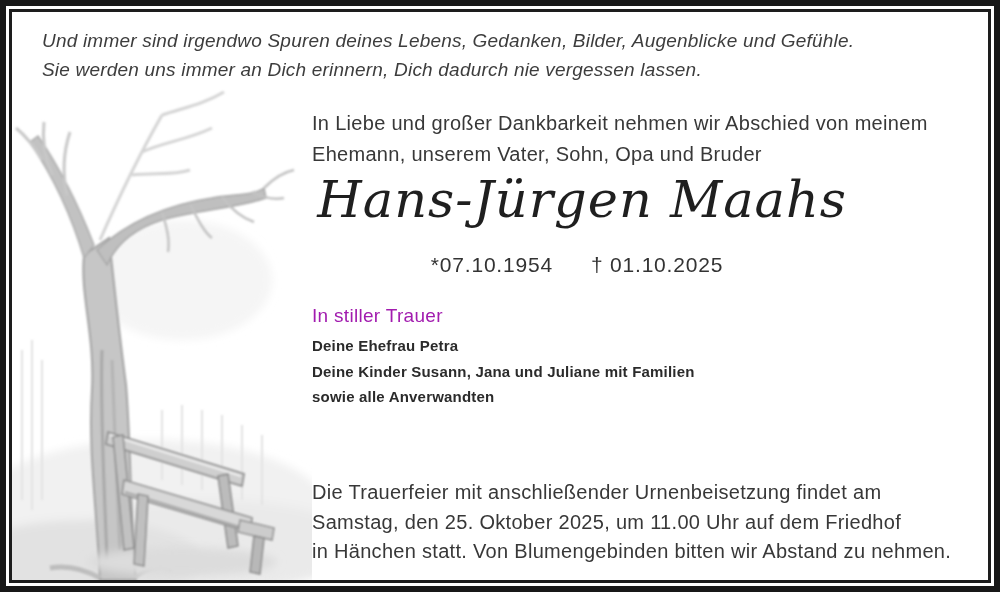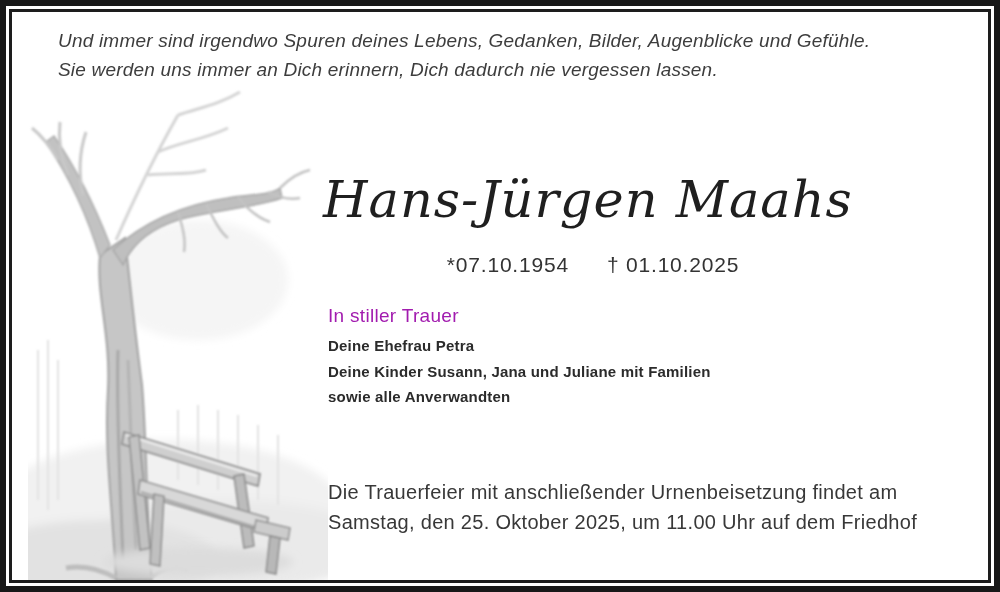--- a/index.html
+++ b/index.html
@@ -18,21 +18,20 @@
     background: #ffffff;
   }
   .frame-inner {
     position: absolute; inset: 3px;
     border: 3px solid #1d1d1d;
     background: #ffffff;
   }
   .content {
     position: absolute; inset: 0;
     color: #2e2e2e;
-    margin-left: 16px;
   }
   .quote {
     position: absolute;
     left: 30px; top: 14px;
     font-style: italic;
     font-size: 19px;
     line-height: 29px;
     color: #3d3d3d;
     letter-spacing: 0.2px;
     white-space: nowrap;
@@ -48,21 +47,21 @@
     font-size: 20px;
     line-height: 31px;
     color: #383838;
     letter-spacing: 0.3px;
     white-space: nowrap;
   }
   .name {
     position: absolute;
     left: 295px; top: 158px;
     width: 540px;
-    text-align: left;
+    text-align: right;
     font-family: "DejaVu Serif", serif;
     font-style: italic;
     font-size: 51px;
     color: #1f1f1f;
     letter-spacing: 1px;
     white-space: nowrap;
   }
   .dates {
     position: absolute;
     left: 295px; top: 241px;
@@ -188,37 +187,42 @@
             <polygon points="112,400 240,438 238,452 110,414" fill="#d8d8d8" stroke="#949494" stroke-width="1.8"></polygon>
             <line x1="113" y1="412" x2="238" y2="450" stroke="#a6a6a6" stroke-width="2"></line>
 
             <polygon points="228,440 262,448 260,460 226,452" fill="#cccccc" stroke="#909090" stroke-width="1.5"></polygon>
             <polygon points="242,456 252,458 248,494 238,492" fill="#b8b8b8" stroke="#8a8a8a" stroke-width="1.5"></polygon>
 
             <polygon points="126,414 136,416 132,486 122,484" fill="#c0c0c0" stroke="#8d8d8d" stroke-width="1.5"></polygon>
           </g>
         </svg>
 
+        <div class="intro">
+          <div>In Liebe und großer Dankbarkeit nehmen wir Abschied von meinem</div>
+          <div>Ehemann, unserem Vater, Sohn, Opa und Bruder</div>
+        </div>
 
         <div class="name">Hans-Jürgen Maahs</div>
 
         <div class="dates">
           <span>*07.10.1954</span>
           <span>† 01.10.2025</span>
         </div>
 
         <div class="mourning-header">In stiller Trauer</div>
 
         <div class="mourners">
           <div>Deine Ehefrau Petra</div>
           <div>Deine Kinder Susann, Jana und Juliane mit Familien</div>
           <div>sowie alle Anverwandten</div>
         </div>
 
         <div class="funeral">
           <div>Die Trauerfeier mit anschließender Urnenbeisetzung findet am</div>
           <div>Samstag, den 25. Oktober 2025, um 11.00 Uhr auf dem Friedhof</div>
+          <div>in Hänchen statt. Von Blumengebinden bitten wir Abstand zu nehmen.</div>
         </div>
 
       </div>
     </div>
   </div>
 </div>
 
 </body></html>

